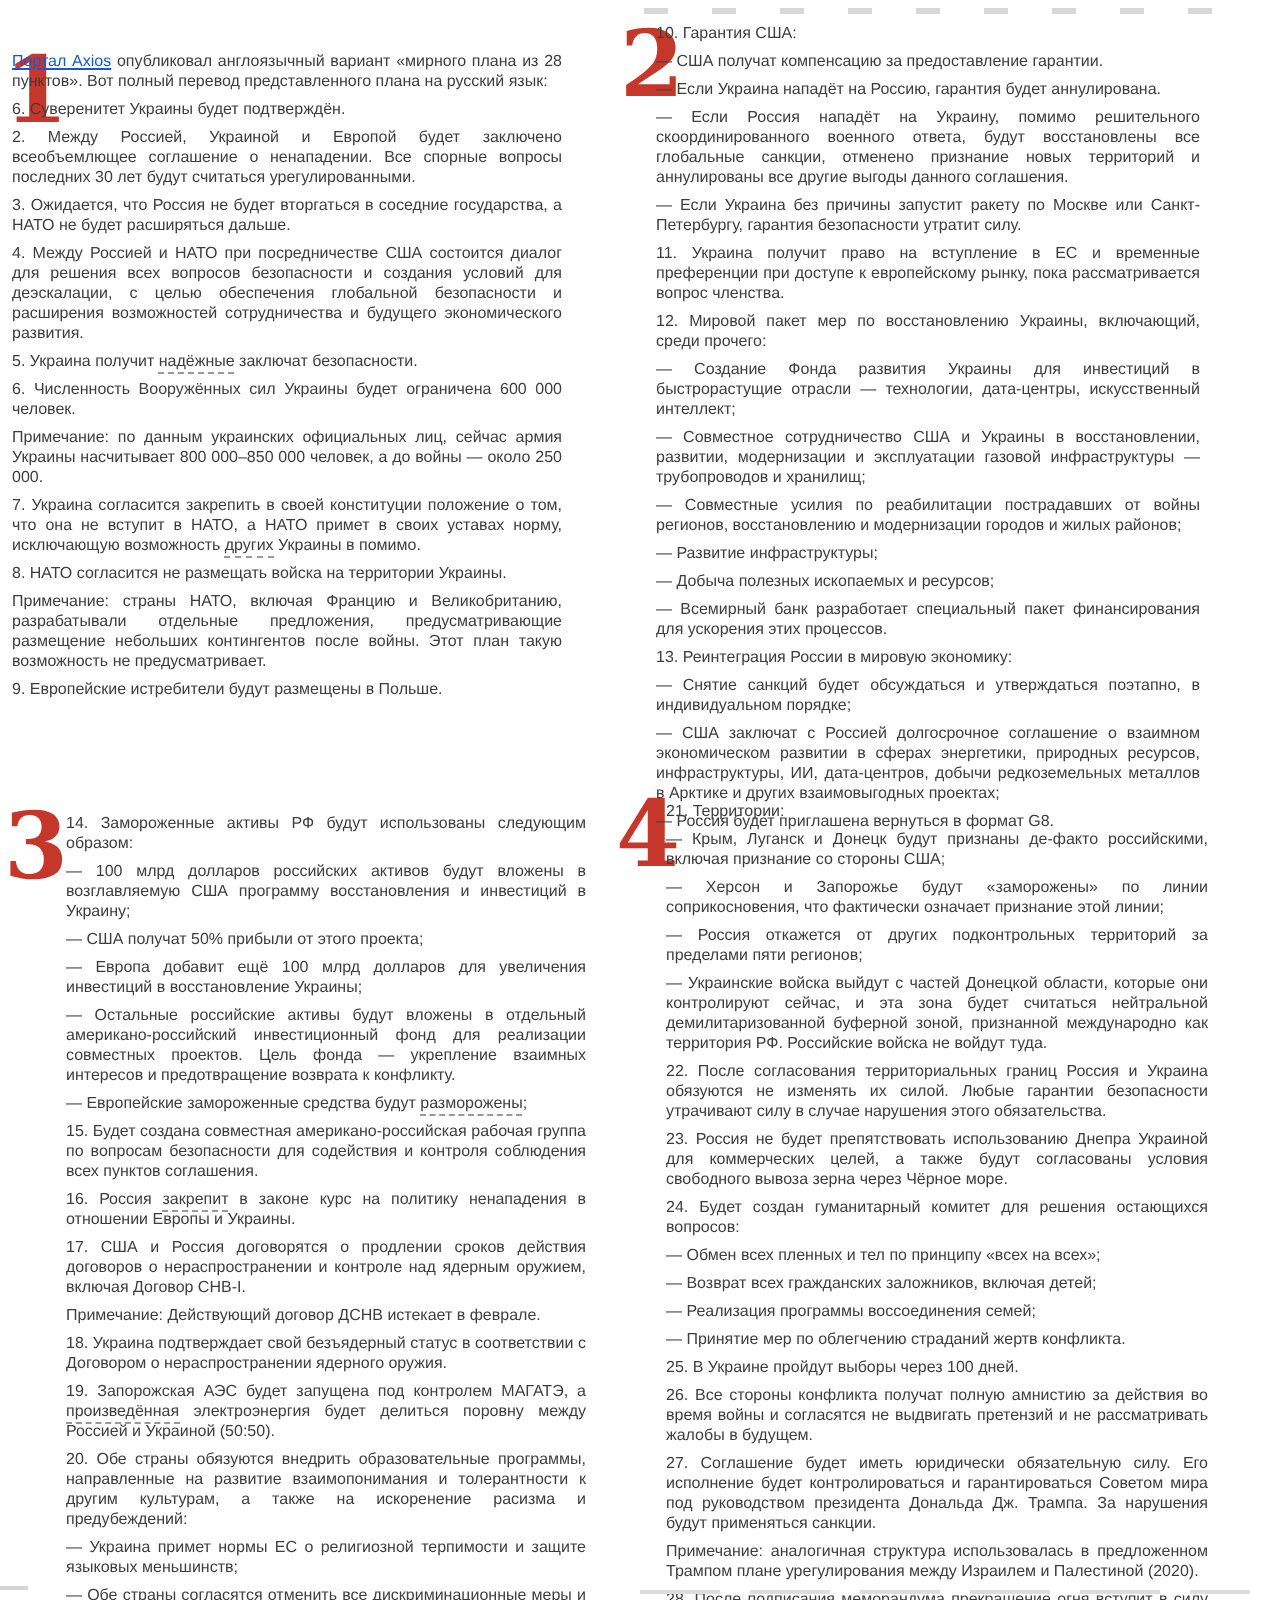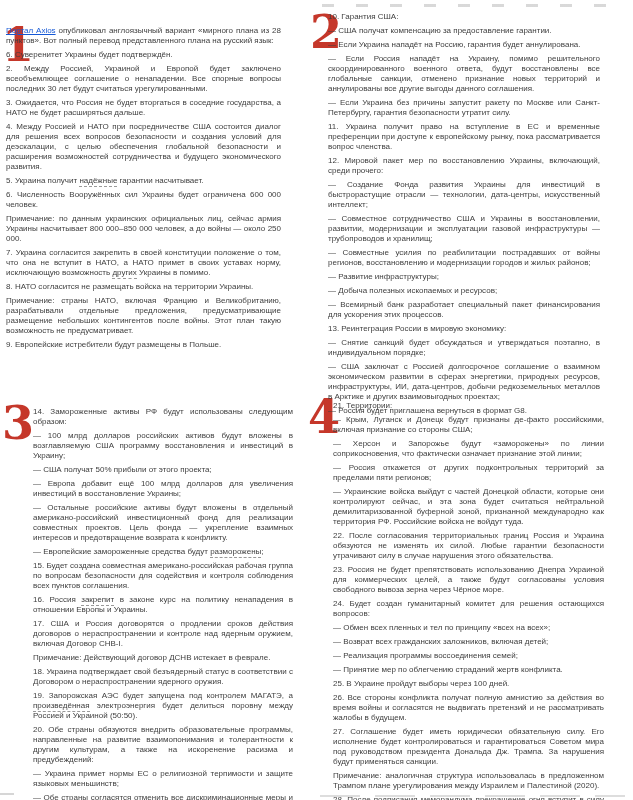--- a/index.html
+++ b/index.html
@@ -61,21 +61,21 @@
 <div class="marker" id="marker-1">2</div>
 <div class="marker" id="marker-2">3</div>
 <div class="marker" id="marker-3">4</div>
 
 <div class="qtext" id="quad-0">
     <p><span class="link">Портал Axios</span><span> опубликовал англоязычный вариант «мирного плана из 28 пунктов». Вот полный перевод представленного плана на русский язык:</span></p>
     <p><span>6. Суверенитет Украины будет подтверждён.</span></p>
     <p><span>2. Между Россией, Украиной и Европой будет заключено всеобъемлющее соглашение о ненападении. Все спорные вопросы последних 30 лет будут считаться урегулированными.</span></p>
     <p><span>3. Ожидается, что Россия не будет вторгаться в соседние государства, а НАТО не будет расширяться дальше.</span></p>
     <p><span>4. Между Россией и НАТО при посредничестве США состоится диалог для решения всех вопросов безопасности и создания условий для деэскалации, с целью обеспечения глобальной безопасности и расширения возможностей сотрудничества и будущего экономического развития.</span></p>
-    <p><span>5. Украина получит </span><span class="dotted">надёжные</span><span> гарантии насчитывает.</span></p>
+    <p><span>5. Украина получит </span><span class="dotted">надёжные</span><span> заключат безопасности.</span></p>
     <p><span>6. Численность Вооружённых сил Украины будет ограничена 600 000 человек.</span></p>
     <p><span>Примечание: по данным украинских официальных лиц, сейчас армия Украины насчитывает 800 000–850 000 человек, а до войны — около 250 000.</span></p>
     <p><span>7. Украина согласится закрепить в своей конституции положение о том, что она не вступит в НАТО, а НАТО примет в своих уставах норму, исключающую возможность </span><span class="dotted">других</span><span> Украины в помимо.</span></p>
     <p><span>8. НАТО согласится не размещать войска на территории Украины.</span></p>
     <p><span>Примечание: страны НАТО, включая Францию и Великобританию, разрабатывали отдельные предложения, предусматривающие размещение небольших контингентов после войны. Этот план такую возможность не предусматривает.</span></p>
     <p><span>9. Европейские истребители будут размещены в Польше.</span></p>
   </div>
 <div class="qtext" id="quad-1">
     <p><span>10. Гарантия США:</span></p>
     <p><span>— США получат компенсацию за предоставление гарантии.</span></p>

